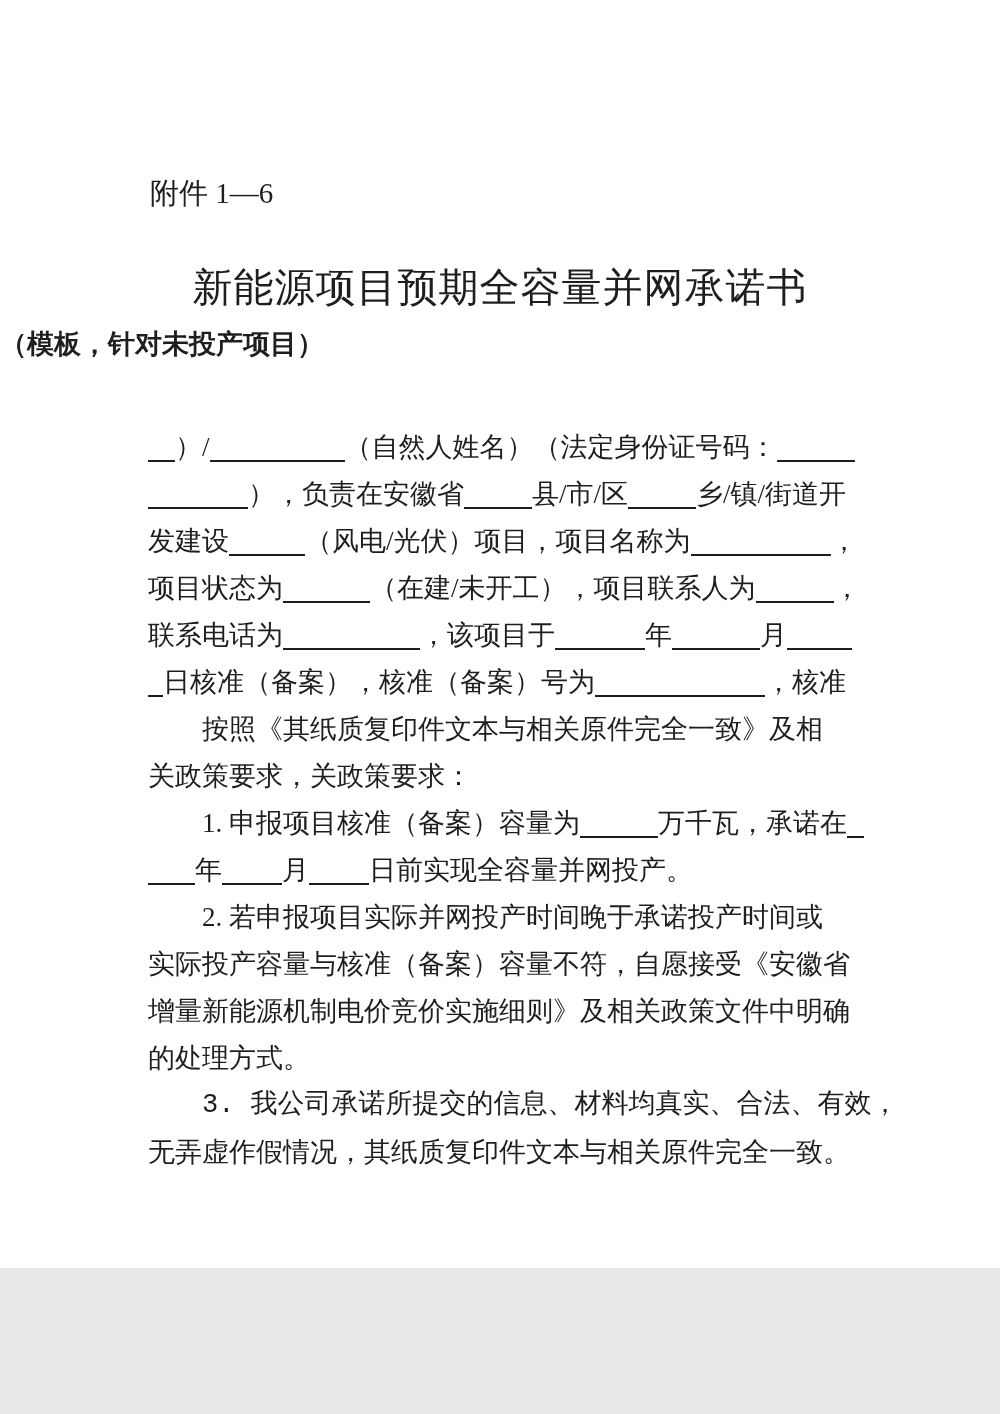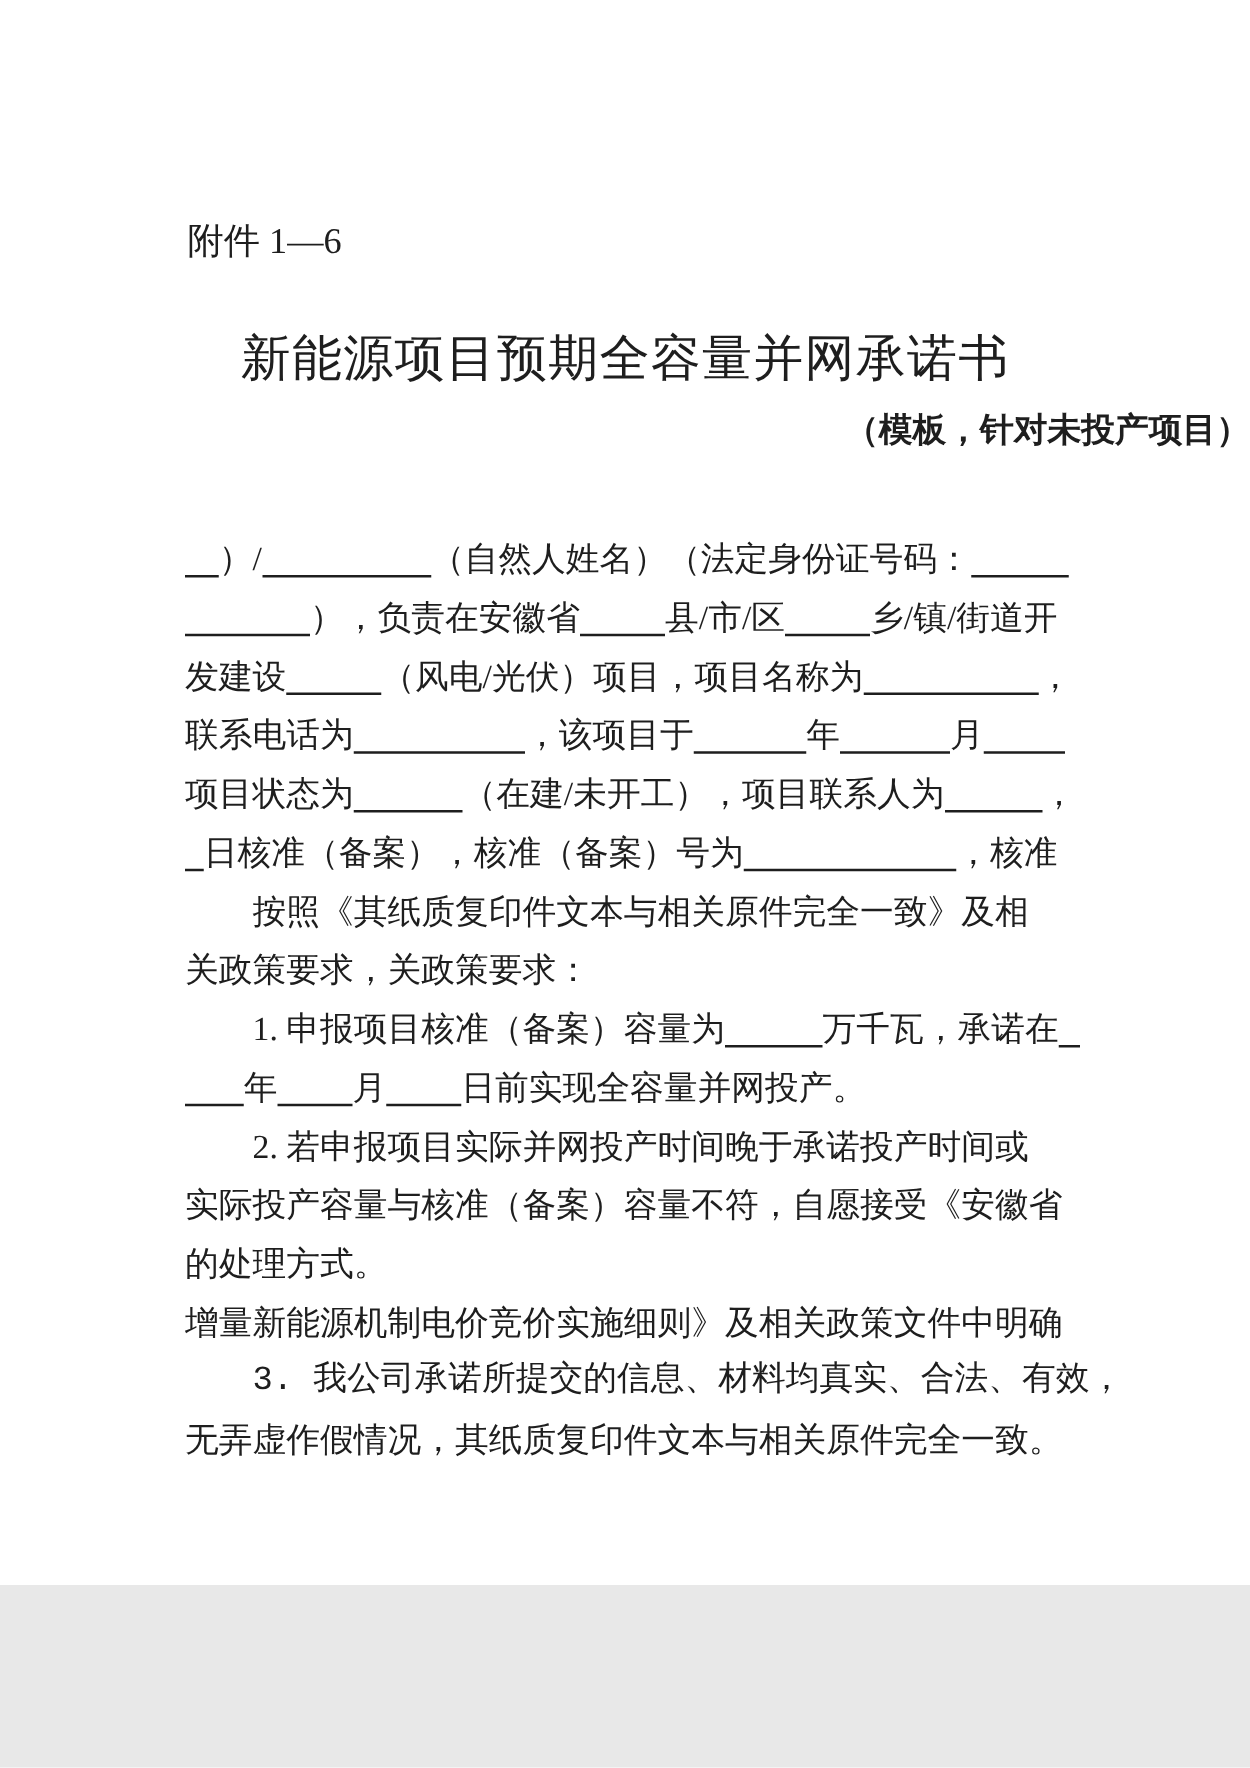--- a/index.html
+++ b/index.html
@@ -30,21 +30,21 @@
     font-weight: normal;
     font-size: 40px;
     line-height: 46px;
     letter-spacing: 1px;
     white-space: nowrap;
   }
   .doc-subtitle {
     position: absolute;
     left: 0; right: 0;
     top: 328px;
-    text-align: right;
+    text-align: left;
     font-family: "Liberation Sans", "DejaVu Sans", sans-serif;
     font-weight: bold;
     font-size: 27px;
     line-height: 32px;
     white-space: nowrap;
   }
   .document-body {
     position: absolute;
     left: 148px;
     top: 424px;
@@ -82,30 +82,30 @@
   <div class="attachment-label">附件 1—6</div>
 
   <div class="doc-title">新能源项目预期全容量并网承诺书</div>
 
   <div class="doc-subtitle">（模板，针对未投产项目）</div>
 
   <div class="document-body">
       <div class="body-line"><span class="blank" style="width: 27px;"></span><span class="seg-text">）/</span><span class="blank" style="width: 135px;"></span><span class="seg-text">（自然人姓名）（法定身份证号码：</span><span class="blank" style="width: 78px;"></span></div>
       <div class="body-line"><span class="blank" style="width: 100px;"></span><span class="seg-text">），负责在安徽省</span><span class="blank" style="width: 68px;"></span><span class="seg-text">县/市/区</span><span class="blank" style="width: 68px;"></span><span class="seg-text">乡/镇/街道开</span></div>
       <div class="body-line"><span class="seg-text">发建设</span><span class="blank" style="width: 76px;"></span><span class="seg-text">（风电/光伏）项目，项目名称为</span><span class="blank" style="width: 140px;"></span><span class="seg-text">，</span></div>
+      <div class="body-line"><span class="seg-text">项目状态为</span><span class="blank" style="width: 87px;"></span><span class="seg-text">（在建/未开工），项目联系人为</span><span class="blank" style="width: 78px;"></span><span class="seg-text">，</span></div>
       <div class="body-line"><span class="seg-text">联系电话为</span><span class="blank" style="width: 137px;"></span><span class="seg-text">，该项目于</span><span class="blank" style="width: 90px;"></span><span class="seg-text">年</span><span class="blank" style="width: 88px;"></span><span class="seg-text">月</span><span class="blank" style="width: 65px;"></span></div>
-      <div class="body-line"><span class="seg-text">项目状态为</span><span class="blank" style="width: 87px;"></span><span class="seg-text">（在建/未开工），项目联系人为</span><span class="blank" style="width: 78px;"></span><span class="seg-text">，</span></div>
       <div class="body-line"><span class="blank" style="width: 15px;"></span><span class="seg-text">日核准（备案），核准（备案）号为</span><span class="blank" style="width: 170px;"></span><span class="seg-text">，核准</span></div>
       <div class="body-line" style="padding-left: 54px;"><span class="seg-text">按照《其纸质复印件文本与相关原件完全一致》及相</span></div>
       <div class="body-line"><span class="seg-text">关政策要求，关政策要求：</span></div>
       <div class="body-line" style="padding-left: 54px;"><span class="seg-text">1. 申报项目核准（备案）容量为</span><span class="blank" style="width: 78px;"></span><span class="seg-text">万千瓦，承诺在</span><span class="blank" style="width: 17px;"></span></div>
       <div class="body-line"><span class="blank" style="width: 47px;"></span><span class="seg-text">年</span><span class="blank" style="width: 60px;"></span><span class="seg-text">月</span><span class="blank" style="width: 60px;"></span><span class="seg-text">日前实现全容量并网投产。</span></div>
       <div class="body-line" style="padding-left: 54px;"><span class="seg-text">2. 若申报项目实际并网投产时间晚于承诺投产时间或</span></div>
       <div class="body-line"><span class="seg-text">实际投产容量与核准（备案）容量不符，自愿接受《安徽省</span></div>
+      <div class="body-line"><span class="seg-text">增量新能源机制电价竞价实施细则》及相关政策文件中明确</span></div>
       <div class="body-line"><span class="seg-text">的处理方式。</span></div>
-      <div class="body-line"><span class="seg-text">增量新能源机制电价竞价实施细则》及相关政策文件中明确</span></div>
       <div class="body-line" style="padding-left: 54px; font-family: Liberation Mono, monospace;"><span class="seg-text">3. 我公司承诺所提交的信息、材料均真实、合法、有效，</span></div>
       <div class="body-line"><span class="seg-text">无弄虚作假情况，其纸质复印件文本与相关原件完全一致。</span></div>
     </div>
 
   <div class="page-footer">- 27 -</div>
 
 </div>
 
 </body></html>

